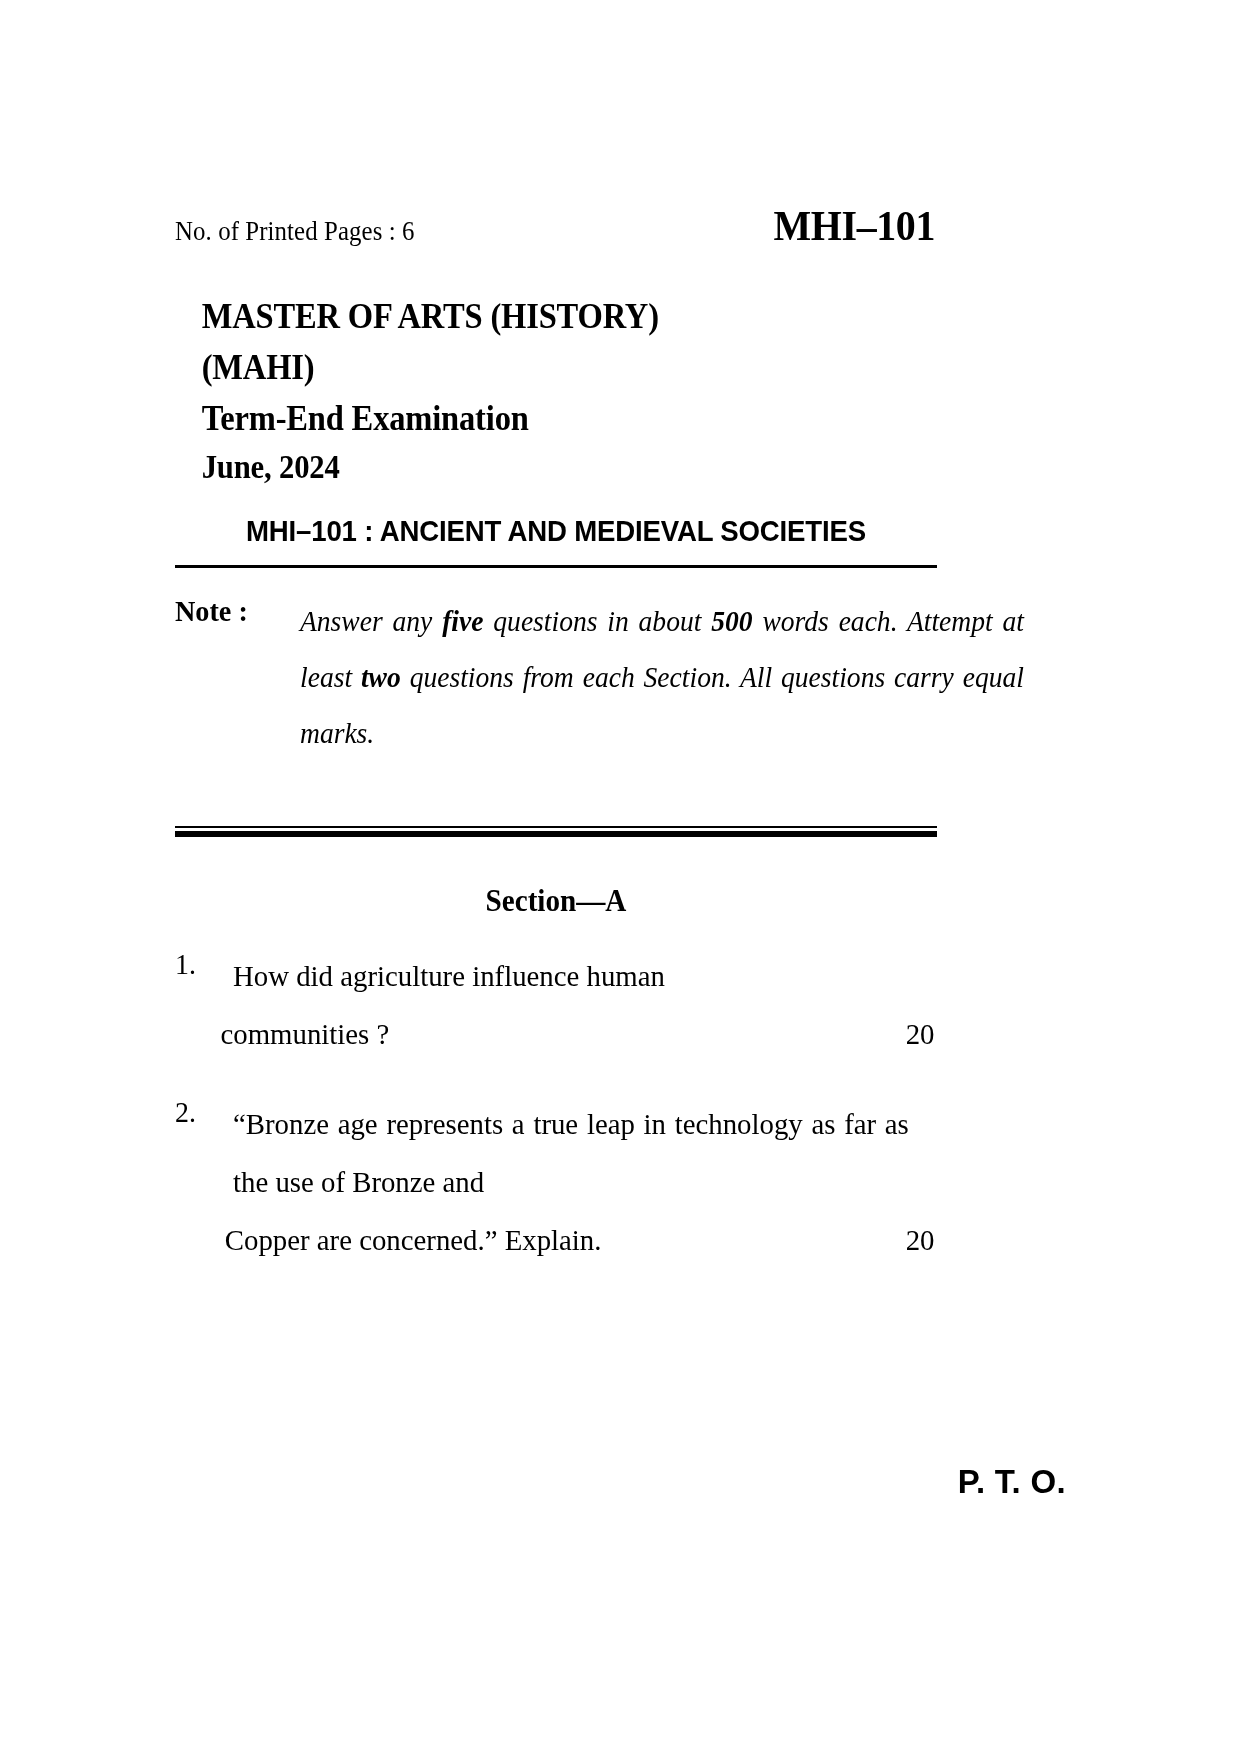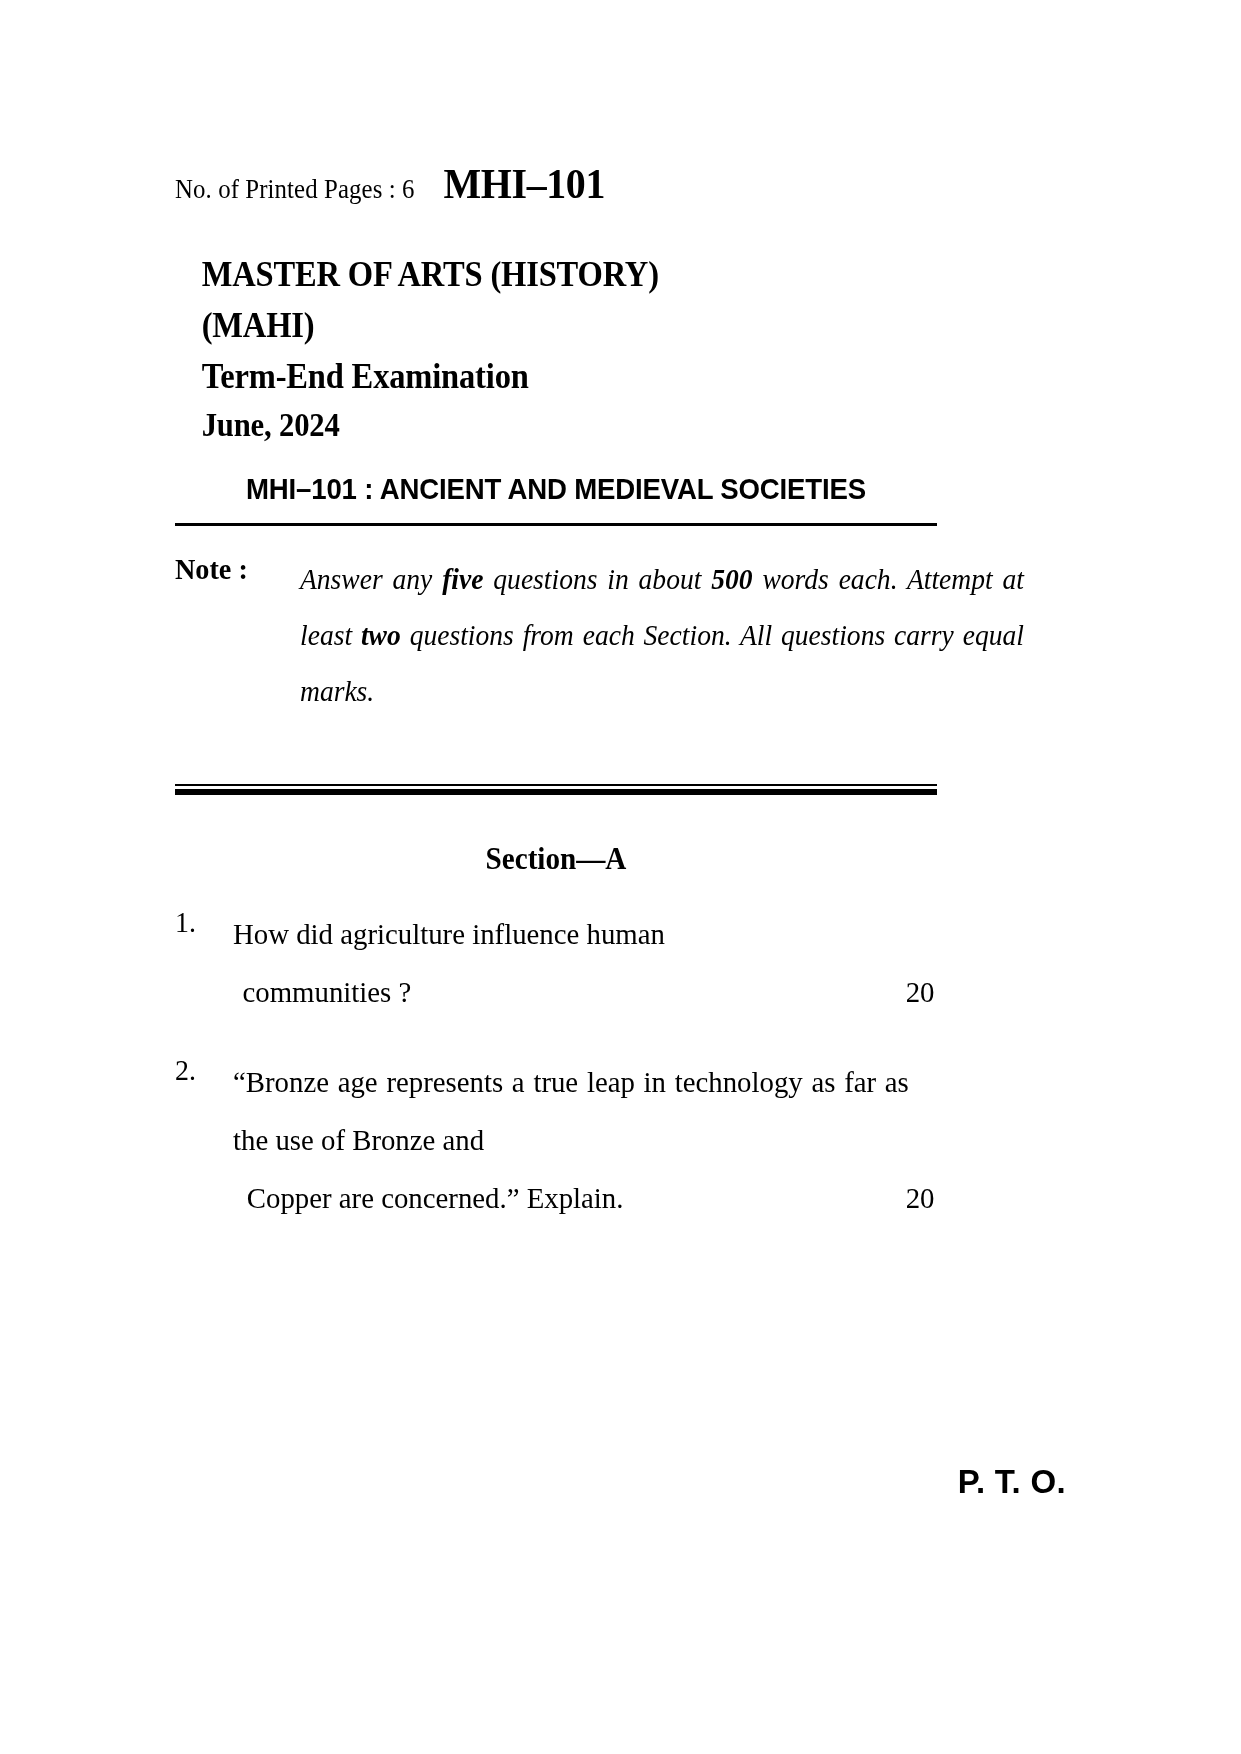--- a/index.html
+++ b/index.html
@@ -28,21 +28,23 @@
     position: absolute;
     left: 175px;
     top: 160px;
     width: 762px;
   }
 
   
   .header-row {
     display: flex;
     align-items: baseline;
+    justify-content: space-between;
     height: 64px;
+    margin-top: 42px;
   }
   .printed-pages {
     font-family: "Liberation Serif", "DejaVu Serif", serif;
     font-size: 27px;
     letter-spacing: .1px;
     transform: scaleX(0.92);
     transform-origin: left bottom;
     white-space: nowrap;
   }
   .paper-code {
@@ -180,21 +182,21 @@
     line-height: 1.93;
     text-align: justify;
     text-justify: inter-word;
     transform: scaleX(0.96);
     transform-origin: left top;
   }
   .q-lastline {
     display: flex;
     justify-content: space-between;
     align-items: center;
-    margin-left: 64px;
+    margin-left: 42px;
     font-size: 30px;
     line-height: 1.93;
   }
   .q-lastline .txt {
     transform: scaleX(0.96);
     transform-origin: left baseline;
     white-space: nowrap;
   }
   .q-lastline .marks {
     transform: scaleX(0.96);

